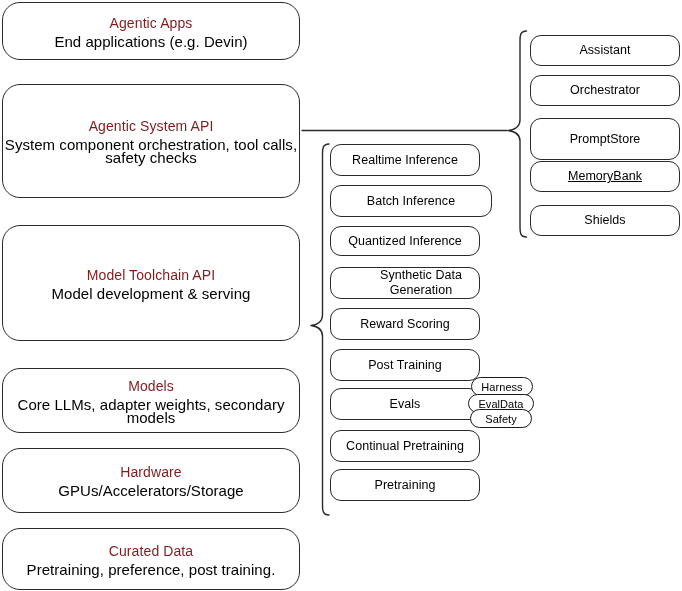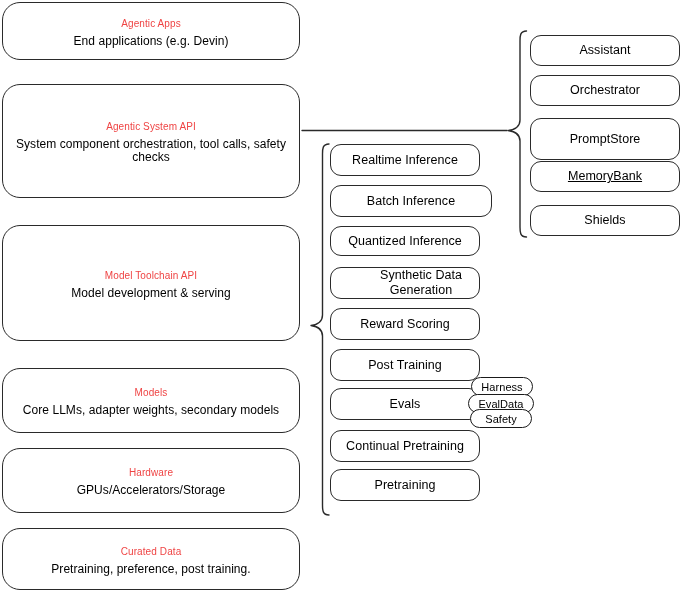--- a/index.html
+++ b/index.html
@@ -32,27 +32,27 @@
     align-items: center;
     justify-content: center;
     text-align: center;
   }
 
   
   .layer {
     border-radius: 18px;
   }
   .layer .title {
-    font-size: 10px;
+    font-size: 14px;
     line-height: 17px;
-    color: #ef4444;
+    color: #7f1d1d;
     letter-spacing: 0.1px;
   }
   .layer .subtitle {
-    font-size: 12px;
+    font-size: 15px;
     line-height: 13px;
     color: #000;
     margin-top: 3px;
     letter-spacing: 0.05px;
   }
 
   
   .chip {
     border-radius: 11px;
     font-size: 12.5px;

